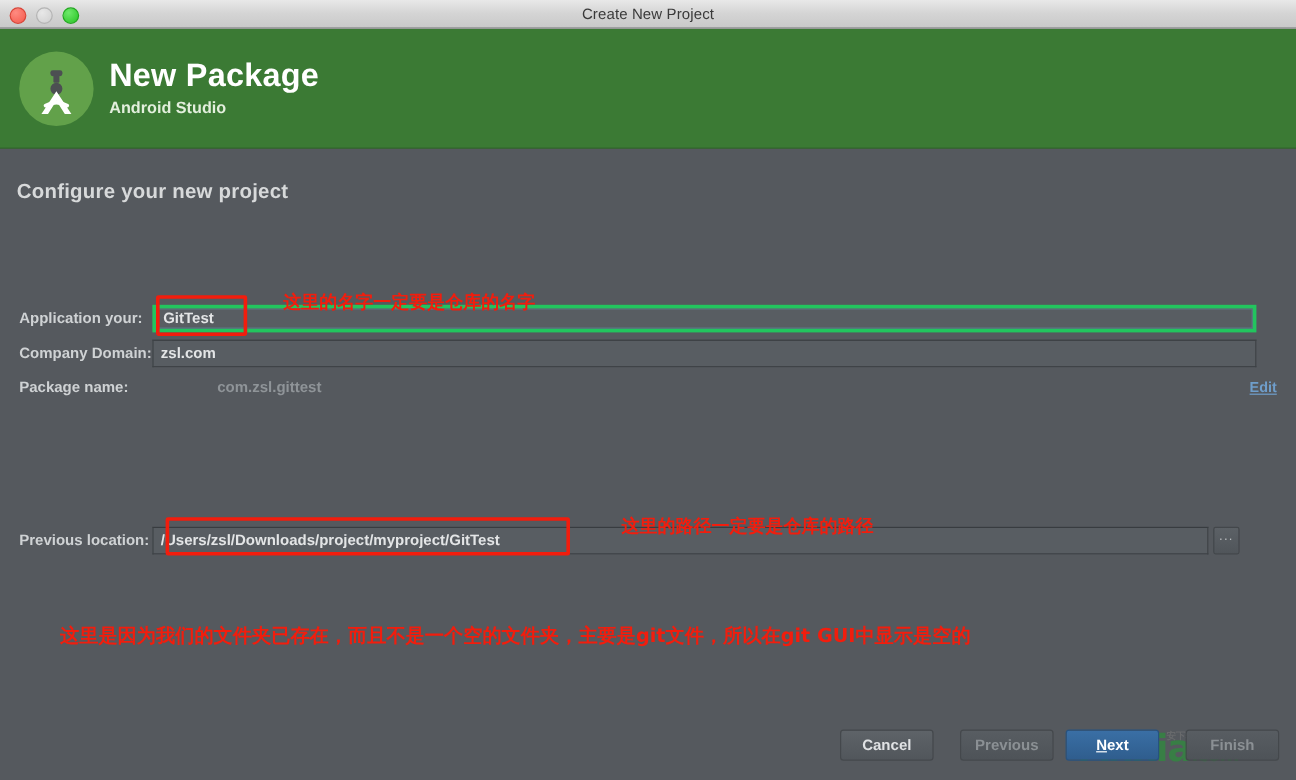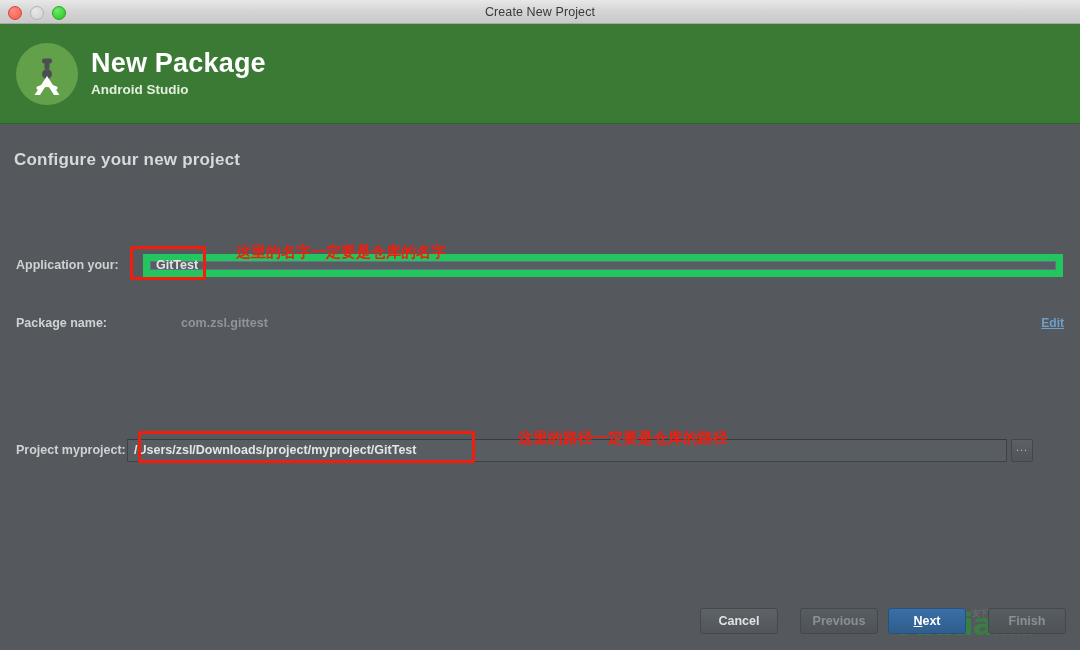--- a/index.html
+++ b/index.html
@@ -127,23 +127,22 @@
     border: 1px solid #3f4347;
     border-top-color: #383c40;
     display: flex;
     align-items: center;
     padding: 0 6px;
     font-size: 12.5px;
     font-weight: bold;
     color: #e3e5e6;
   }
   .field.focused {
-    border: 7px solid #22c55e;
+    border: 3px solid #22c55e;
     box-shadow: 0 0 0 1px rgba(110,160,205,.35) inset;
-    margin-left: 16px;
   }
   .field.appname { width: 920px; }
   .field.domain  { width: 920px; }
   .field.location { width: 880px; }
   .static-value {
     font-size: 12.5px;
     font-weight: bold;
     color: #8f9498;
     padding-left: 6px;
   }
@@ -275,39 +274,44 @@
 
 <div class="content">
 
   <div class="step-title">Configure your new project</div>
 
   <div class="form-row" style="top:128px;">
     <div class="row-label">Application your:</div>
     <div class="field appname focused">GitTest</div>
   </div>
 
+  <div class="form-row" style="top:157px;">
+    <div class="row-label">Company Domain:</div>
+    <div class="field domain">zsl.com</div>
+  </div>
 
   <div class="form-row" style="top:186px;gap:48px;">
     <div class="row-label">Package name:</div>
     <div class="static-value">com.zsl.gittest</div>
     <div class="edit-link">Edit</div>
   </div>
 
   <div class="form-row" style="top:313px;">
-    <div class="row-label">Project myproject:</div>
+    <div class="row-label">Previous location:</div>
     <div class="field location">/Users/zsl/Downloads/project/myproject/GitTest</div>
     <div class="browse-btn">...</div>
   </div>
 
   <div class="red-box" style="left:130px; top:122px; width:76px; height:34px;"></div>
   <div class="red-note" style="left:236px; top:119px; font-size:15px;">这里的名字一定要是仓库的名字</div>
 
   <div class="red-box" style="left:138px; top:307px; width:337px; height:32px;"></div>
   <div class="red-note" style="left:518px; top:305px; font-size:15px;">这里的路径一定要是仓库的路径</div>
 
+  <div class="red-note" style="left:50px; top:396px; font-size:16px;">这里是因为我们的文件夹已存在，而且不是一个空的文件夹，主要是git文件，所以在git GUI中显示是空的</div>
 
 </div>
 
 <div class="watermark">
   <span>Anxia</span><span class="tld">.com</span>
   <span class="sm">安下软件园</span>
 </div>
 
 <div class="buttonbar">
   <div class="btn">Cancel</div>

